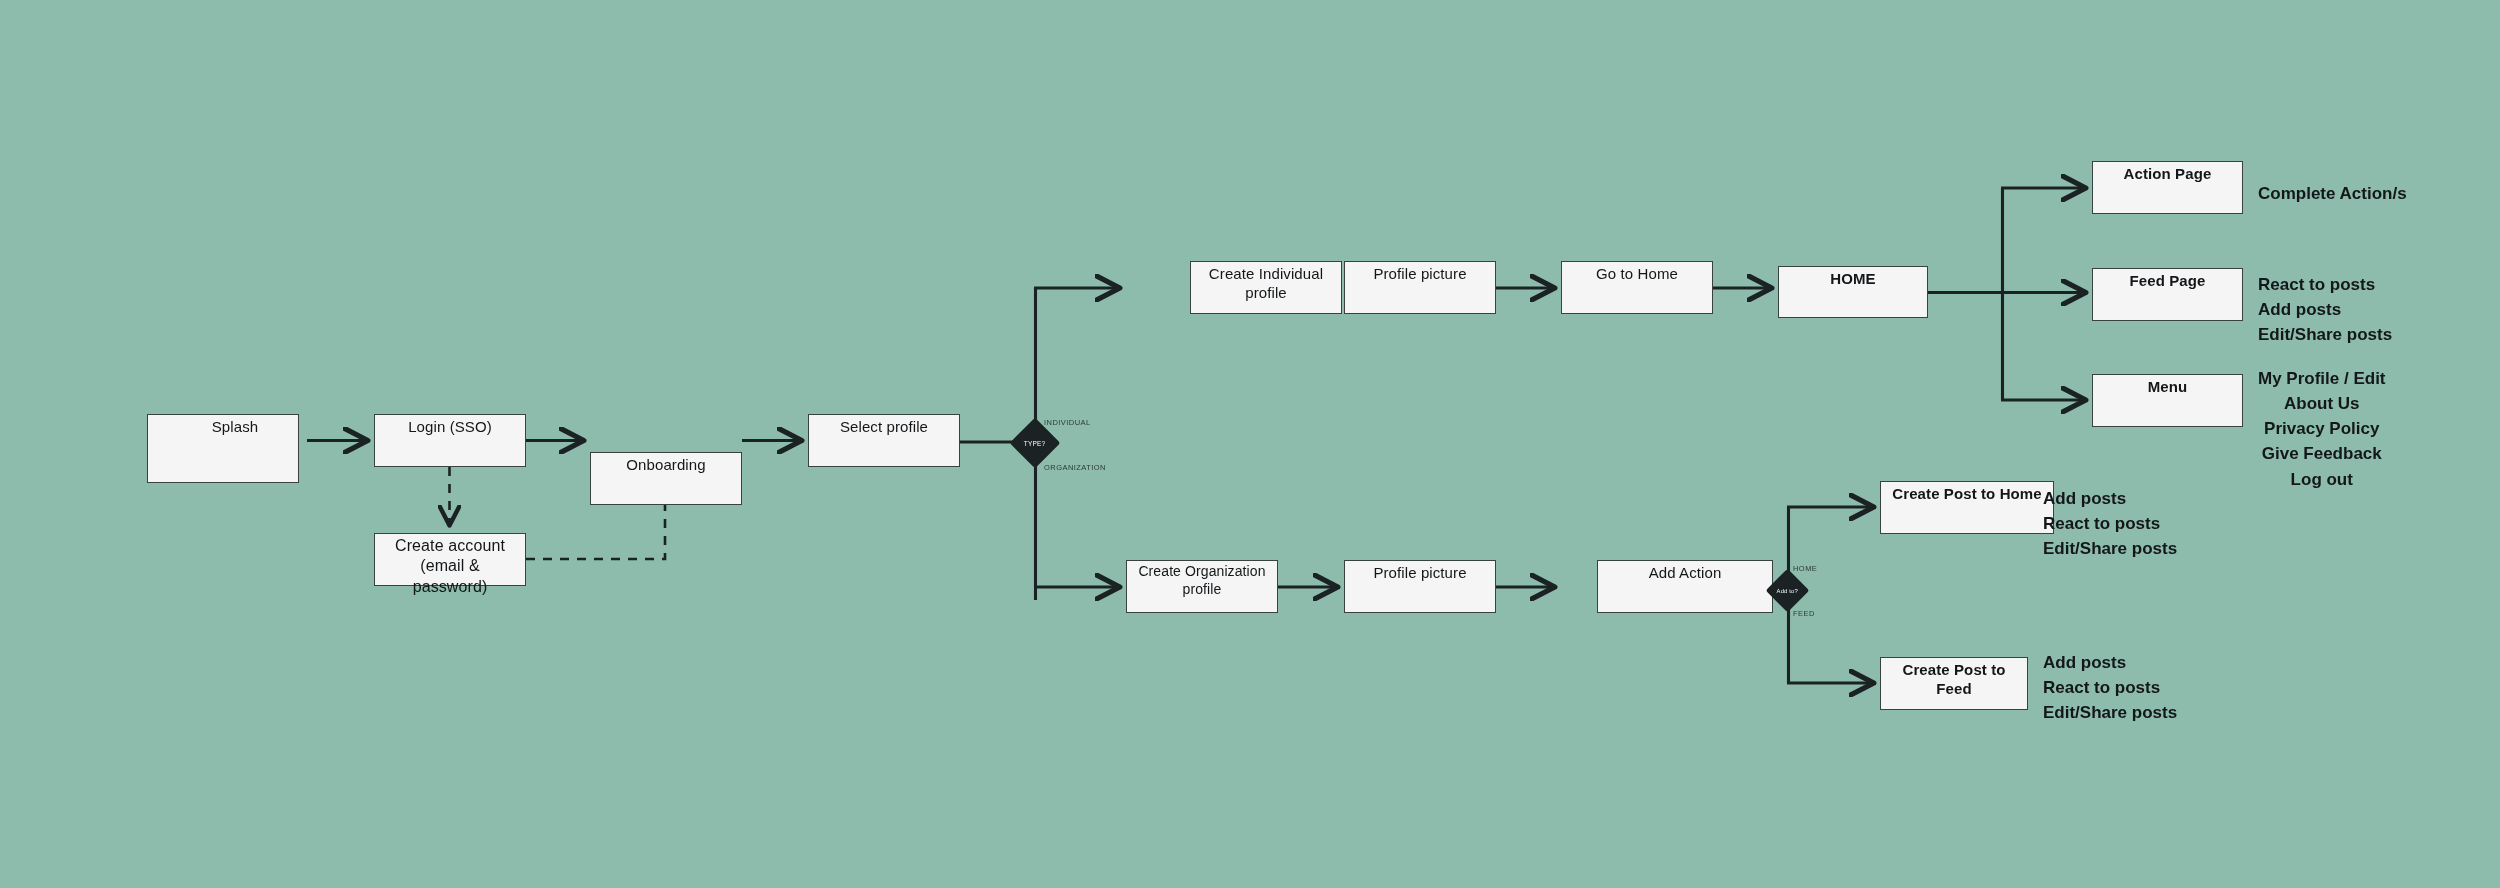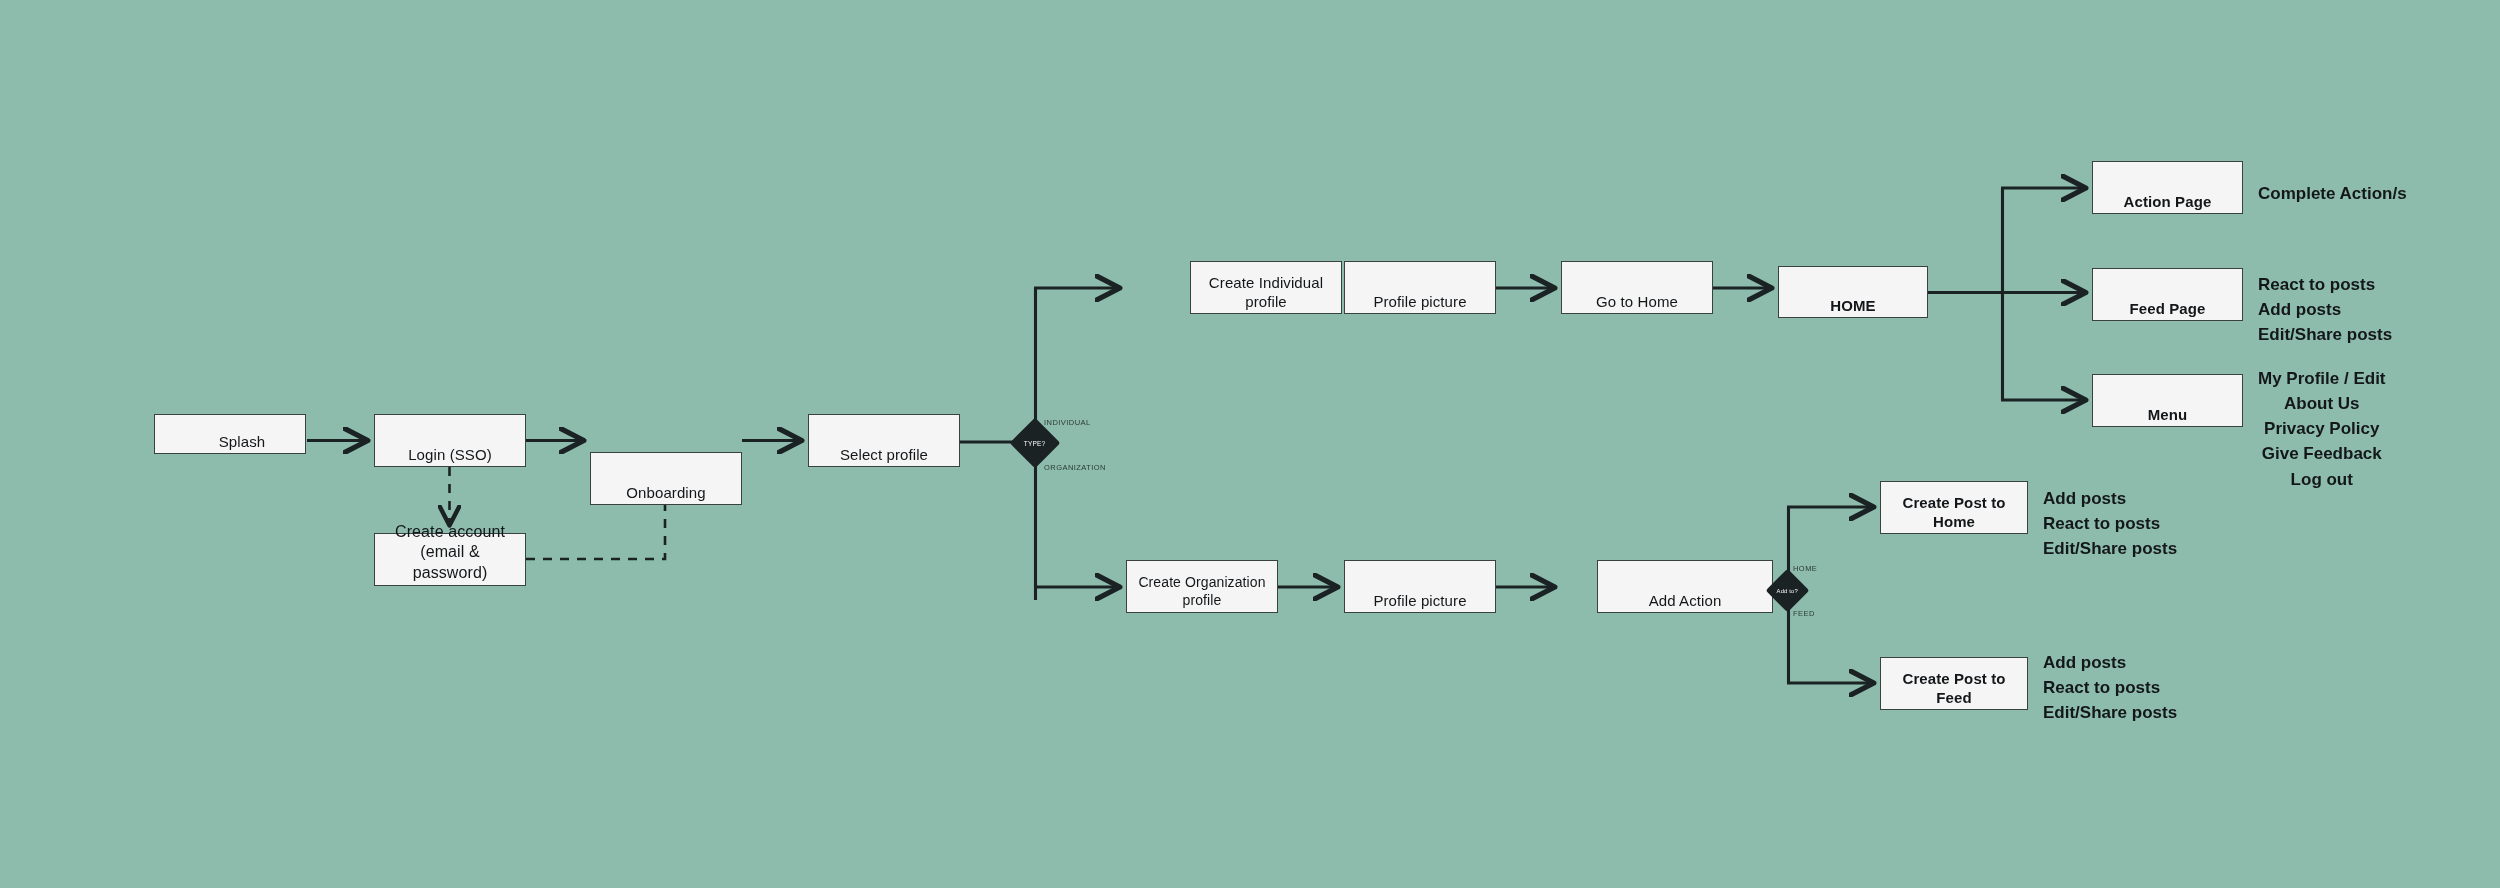--- a/index.html
+++ b/index.html
@@ -23,21 +23,21 @@
     width: 2500px;
     height: 888px;
     pointer-events: none;
   }
   .node {
     position: absolute;
     box-sizing: border-box;
     background: #f5f5f5;
     border: 1.6px solid #3a4240;
     display: flex;
-    align-items: flex-end;
+    align-items: flex-start;
     justify-content: center;
     text-align: center;
     color: #14171a;
     font-size: 15px;
     line-height: 1.28;
     padding: 2px 8px;
     letter-spacing: 0.1px;
   }
   .node.bold { font-weight: 700; }
   .diamond {
@@ -114,21 +114,21 @@
     </g>
 
     <g stroke="#1b2224" stroke-width="2.6" fill="none" stroke-dasharray="9 8" stroke-linecap="butt">
 
       <line x1="449.5" y1="467" x2="449.5" y2="524" marker-end="url(#arrowhead)"></line>
 
       <polyline points="526,559 665,559 665,478" marker-end="url(#arrowhead)"></polyline>
     </g>
   </svg>
 
-  <div class="node" style="left:154px; top:414px; width:152px; height:40px;padding-left:32px;">
+  <div class="node" style="left:147px; top:414px; width:152px; height:69px;padding-left:32px;">
     <span>Splash</span>
   </div>
 
   <div class="node" style="left:374px; top:414px; width:152px; height:53px;">
     <span>Login (SSO)</span>
   </div>
 
   <div class="node" style="left:590px; top:414px; width:152px; height:53px;margin-top:38px;">
     <span>Onboarding</span>
   </div>
@@ -174,21 +174,21 @@
   </div>
 
   <div class="node" style="left:1344px; top:560px; width:152px; height:53px;">
     <span>Profile picture</span>
   </div>
 
   <div class="node" style="left:1561px; top:560px; width:176px; height:53px;margin-left:36px;">
     <span>Add Action</span>
   </div>
 
-  <div class="node bold" style="left:1880px; top:481px; width:148px; height:53px;">
+  <div class="node bold" style="left:1880px; top:481px; width:174px; height:53px;">
     <span>Create Post to Home</span>
   </div>
 
   <div class="node bold" style="left:1880px; top:657px; width:148px; height:53px;">
     <span>Create Post to Feed</span>
   </div>
 
   <div class="diamond" style="left:1017px; top:425px; width:36px; height:36px;">
     <span>TYPE?</span>
   </div>

